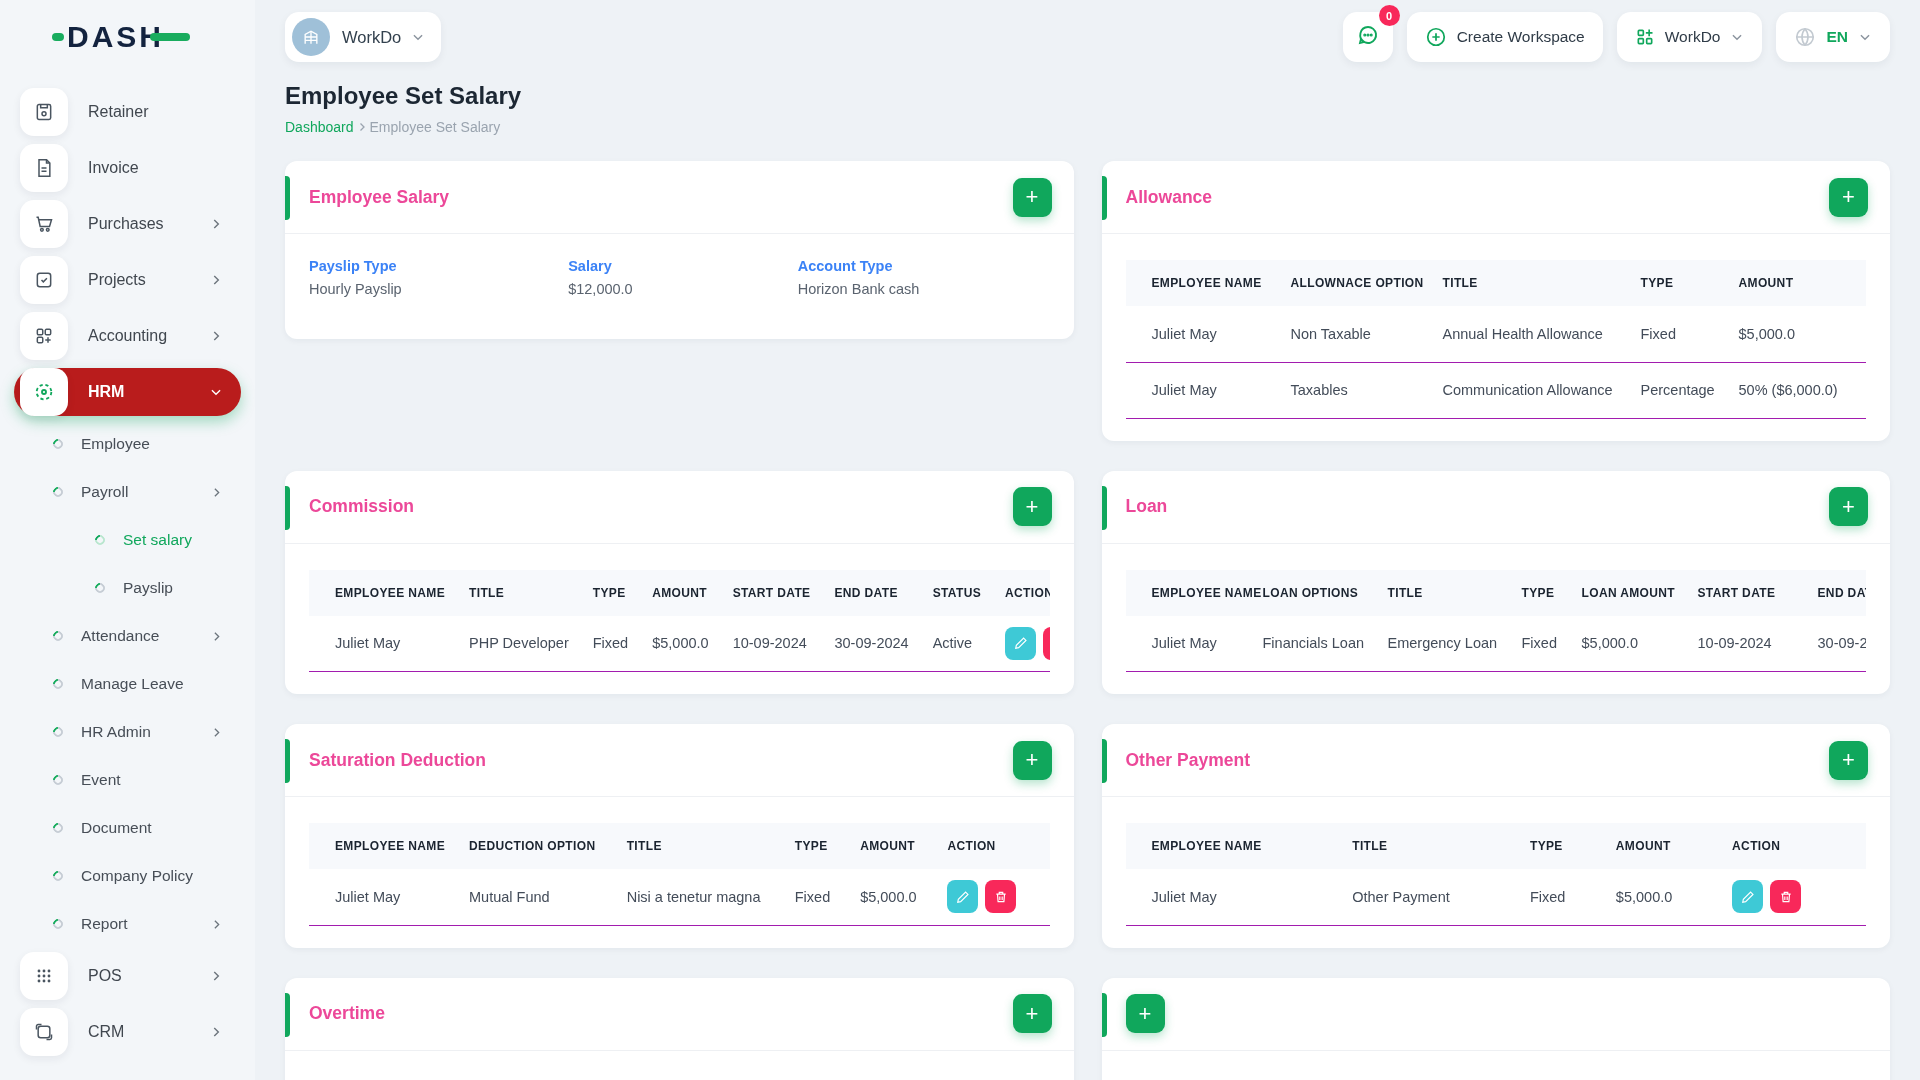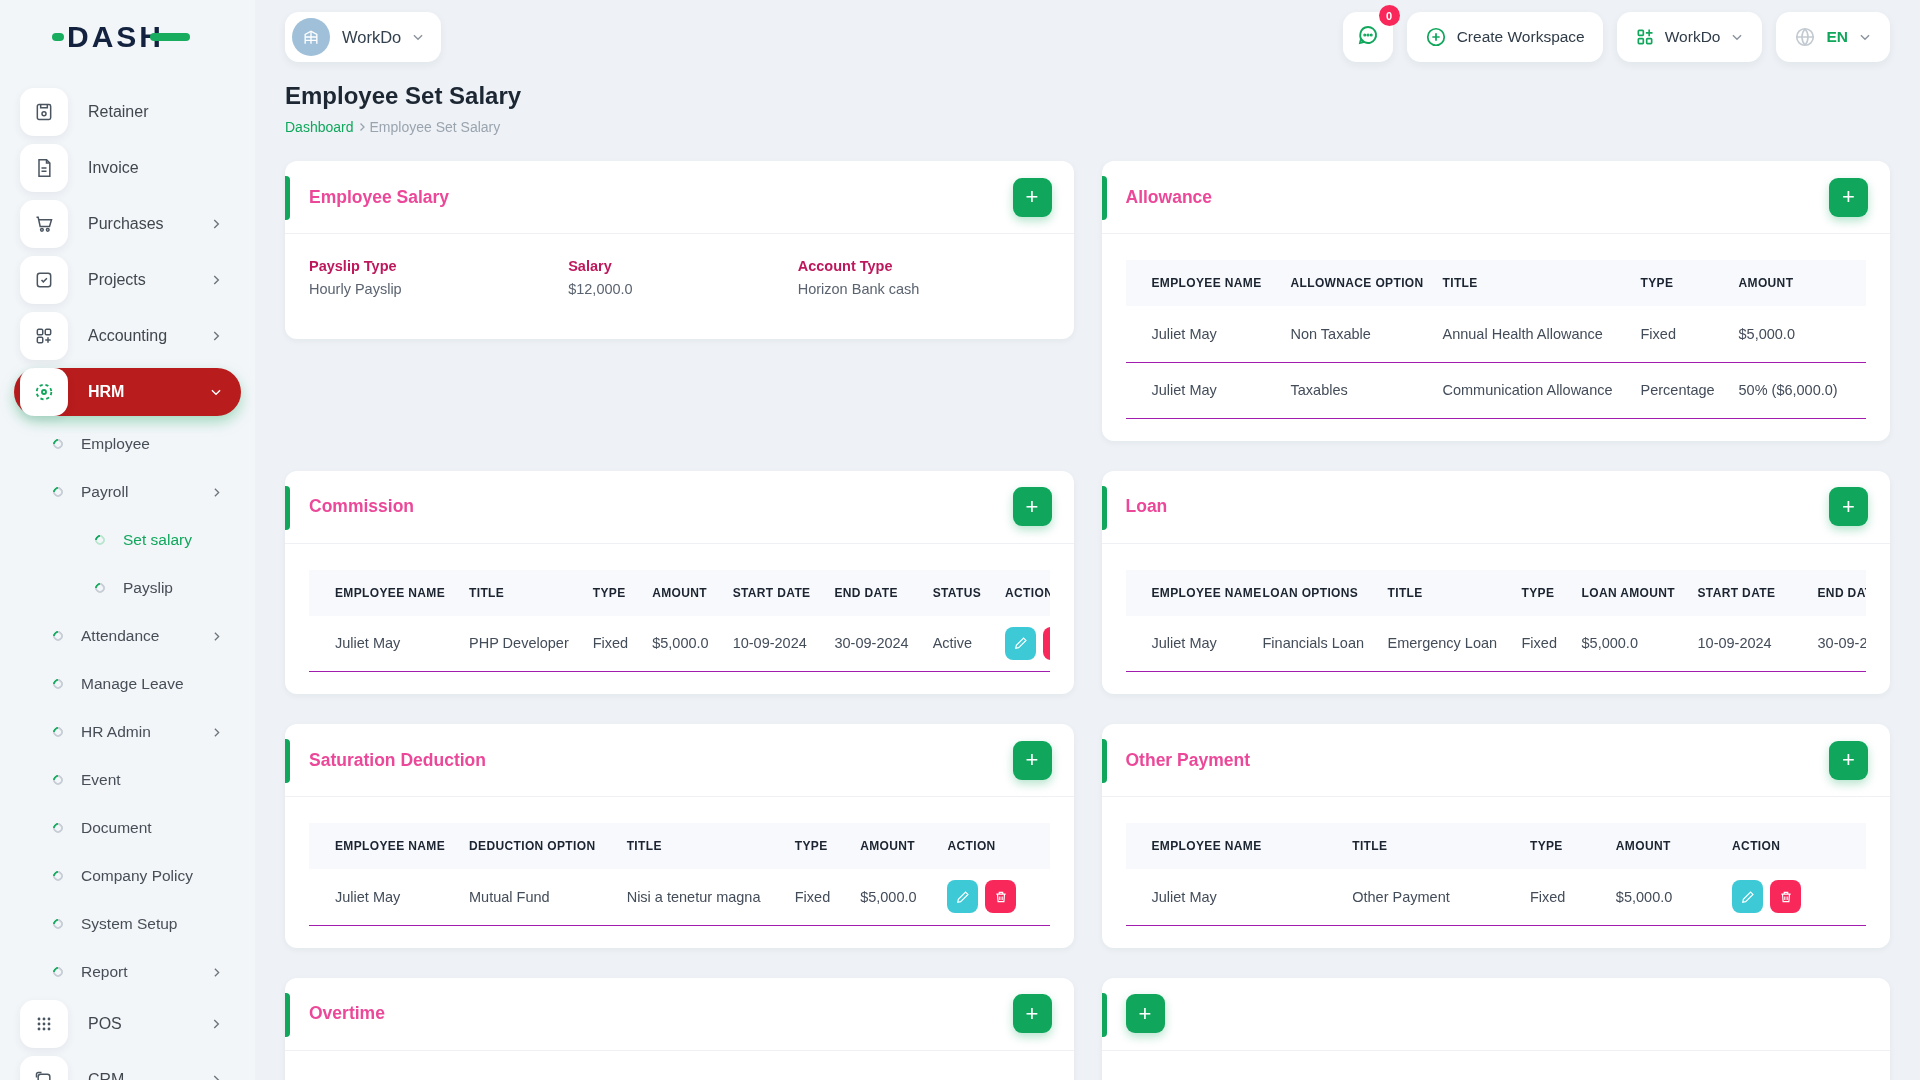--- a/index.html
+++ b/index.html
@@ -77,21 +77,21 @@
   .card-hd { position:relative; height:73px; display:flex; align-items:center;
              padding:0 22px 0 24px; border-bottom:1px solid #eef0f3; }
   .card-hd .accent { position:absolute; left:0; top:15px; width:5px; height:44px;
              background:#10a75c; border-radius:0 4px 4px 0; }
   .card-hd .title { font-size:17.5px; font-weight:700; color:#ec4899; flex:1; }
   .add-btn { width:39px; height:39px; border:none; border-radius:9px; background:#10a75c; color:#fff;
              font-size:22px; line-height:1; display:flex; align-items:center; justify-content:center;
              cursor:pointer; box-shadow:0 4px 10px rgba(16,167,92,.3); }
   
   .sal-body { display:grid; grid-template-columns:35% 31% auto; padding:24px 24px 42px 24px; }
-  .sal-body .flabel { font-size:14.5px; font-weight:700; color:#be185d; }
+  .sal-body .flabel { font-size:14.5px; font-weight:700; color:#3b82f6; }
   .sal-body .fvalue { font-size:14.5px; color:#5a636f; margin-top:7px; }
   
   .tbl-wrap { margin:26px 24px 22px 24px; overflow:hidden; }
   table { border-collapse:collapse; width:100%; }
   table.ovf { table-layout:fixed; }
   thead th { background:#f7f9fc; font-size:12px; font-weight:700; letter-spacing:.03em;
              color:#1b2430; text-transform:uppercase; text-align:left;
              padding:16px 12px; white-space:nowrap; }
   thead th:first-child { padding-left:26px; }
   tbody td { font-size:14.5px; color:#434c59; padding:0 12px; height:56px;
@@ -259,24 +259,20 @@
     <div class="subitem">
       <span class="bullet"></span>
       <span class="lbl">Document</span>
     </div>
 
     <div class="subitem">
       <span class="bullet"></span>
       <span class="lbl">Company Policy</span>
     </div>
 
-    <div class="subitem">
-      <span class="bullet"></span>
-      <span class="lbl">System Setup</span>
-    </div>
 
     <div class="subitem">
       <span class="bullet"></span>
       <span class="lbl">Report</span>
       <span class="chev">
         <svg width="13" height="13" viewBox="0 0 24 24" fill="none" stroke="currentColor" stroke-width="2.4">
             <path d="M9 5l7 7-7 7"></path>
           </svg>
       </span>
     </div>

